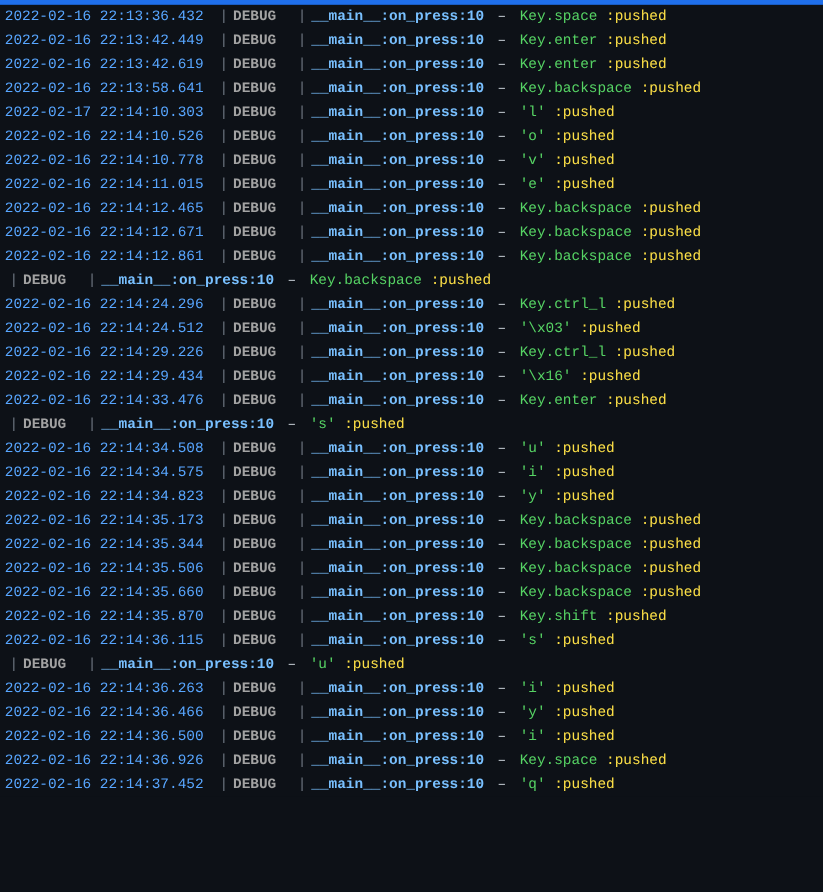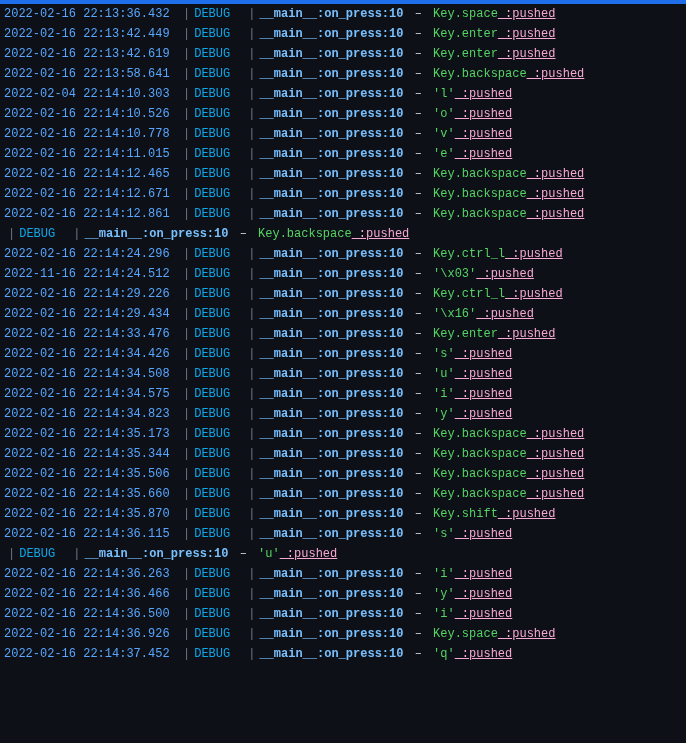--- a/index.html
+++ b/index.html
@@ -38,23 +38,24 @@
       flex-shrink: 0;
     }
 
     .separator {
       color: #6e7681;
       padding: 0 4px;
       flex-shrink: 0;
     }
 
     .level {
-      color: #0ea5e9;
+      color: #a3a3a3;
       min-width: 50px;
       flex-shrink: 0;
+      font-weight: bold;
     }
 
     .message {
       color: #c9d1d9;
       flex: 1;
     }
 
     .msg-source {
       color: #79c0ff;
       font-weight: bold;
@@ -64,22 +65,21 @@
       color: #c9d1d9;
       padding: 0 4px;
     }
 
     .msg-key {
       color: #56d364;
       margin-top: 26px;
     }
 
     .msg-value {
-      color: #f9a8d4;
-      text-decoration: underline;
+      color: #fde047;
     }
 
     .top-bar {
       height: 4px;
       background-color: #1f6feb;
       width: 100%;
     }
   </style>
 </head>
 <body>
@@ -125,21 +125,21 @@
       <span class="separator">|</span>
       <span class="level">DEBUG</span>
       <span class="separator">|</span>
       <span class="message">
         <span class="msg-source">__main__:on_press:10</span>
         <span class="msg-dash"> – </span>
         <span class="msg-key">Key.backspace</span><span class="msg-value"> :pushed</span>
       </span>
     </div>
       <div class="log-line">
-      <span class="timestamp">2022-02-04 22:14:10.303</span>
+      <span class="timestamp">2022-02-17 22:14:10.303</span>
       <span class="separator">|</span>
       <span class="level">DEBUG</span>
       <span class="separator">|</span>
       <span class="message">
         <span class="msg-source">__main__:on_press:10</span>
         <span class="msg-dash"> – </span>
         <span class="msg-key">'l'</span><span class="msg-value"> :pushed</span>
       </span>
     </div>
       <div class="log-line">
@@ -223,21 +223,21 @@
       <span class="separator">|</span>
       <span class="level">DEBUG</span>
       <span class="separator">|</span>
       <span class="message">
         <span class="msg-source">__main__:on_press:10</span>
         <span class="msg-dash"> – </span>
         <span class="msg-key">Key.ctrl_l</span><span class="msg-value"> :pushed</span>
       </span>
     </div>
       <div class="log-line">
-      <span class="timestamp">2022-11-16 22:14:24.512</span>
+      <span class="timestamp">2022-02-16 22:14:24.512</span>
       <span class="separator">|</span>
       <span class="level">DEBUG</span>
       <span class="separator">|</span>
       <span class="message">
         <span class="msg-source">__main__:on_press:10</span>
         <span class="msg-dash"> – </span>
         <span class="msg-key">'\x03'</span><span class="msg-value"> :pushed</span>
       </span>
     </div>
       <div class="log-line">
@@ -267,21 +267,20 @@
       <span class="separator">|</span>
       <span class="level">DEBUG</span>
       <span class="separator">|</span>
       <span class="message">
         <span class="msg-source">__main__:on_press:10</span>
         <span class="msg-dash"> – </span>
         <span class="msg-key">Key.enter</span><span class="msg-value"> :pushed</span>
       </span>
     </div>
       <div class="log-line">
-      <span class="timestamp">2022-02-16 22:14:34.426</span>
       <span class="separator">|</span>
       <span class="level">DEBUG</span>
       <span class="separator">|</span>
       <span class="message">
         <span class="msg-source">__main__:on_press:10</span>
         <span class="msg-dash"> – </span>
         <span class="msg-key">'s'</span><span class="msg-value"> :pushed</span>
       </span>
     </div>
       <div class="log-line">

